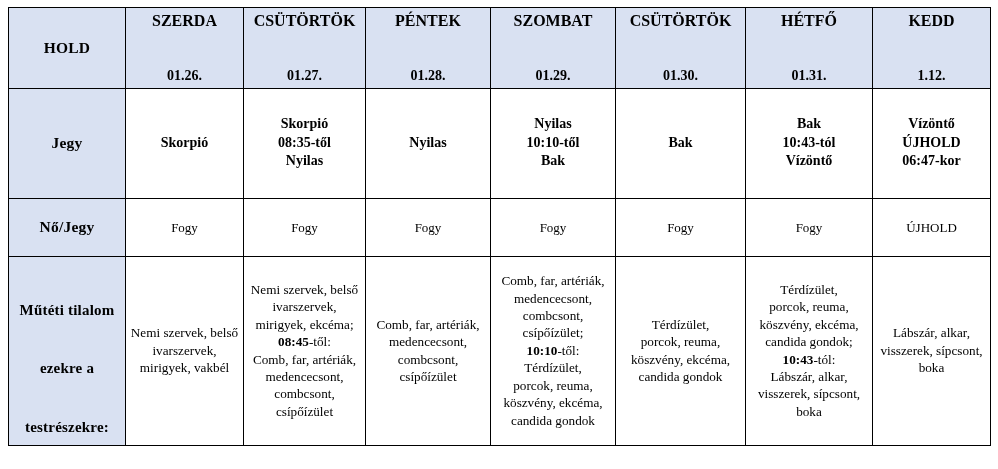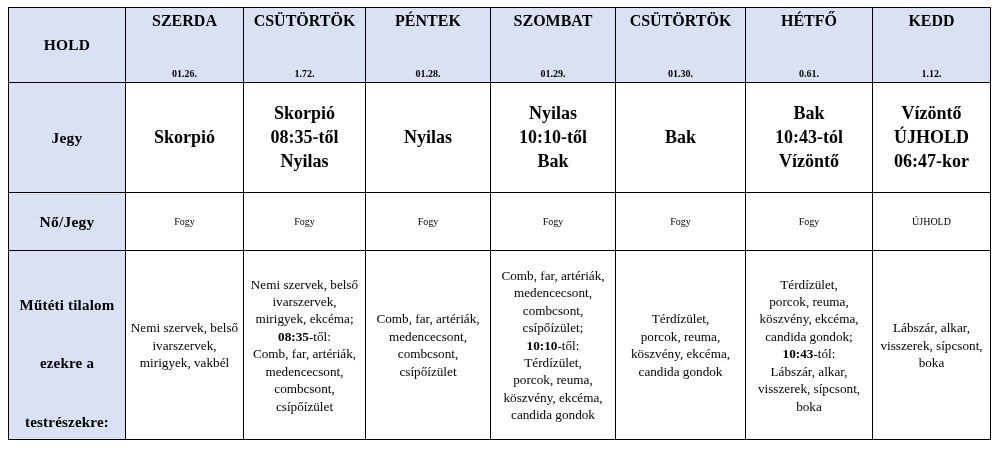--- a/index.html
+++ b/index.html
@@ -53,36 +53,36 @@
     font-weight: bold;
     font-size: 15.5px;
     letter-spacing: 0.2px;
   }
   .dayhead {
     background: #d9e1f2;
     font-weight: bold;
     font-size: 16px;
   }
   .dayhead .dayname { display: block; margin-bottom: 6px; }
-  .dayhead .daydate { display: block; font-size: 10px; margin-top: 36px; }
+  .dayhead .daydate { display: block; font-size: 14px; margin-top: 36px; }
 
   tr.row-header td { height: 64px; }
   tr.row-jegy td { height: 105px; }
   tr.row-fogy td { height: 53px; }
   tr.row-kel td  { height: 47px; }
   tr.row-mutet td { height: 184px; }
 
   .cell-jegy {
     font-weight: bold;
-    font-size: 18px;
+    font-size: 14px;
   }
   .cell-jegy .ln { display: block; }
 
   .cell-plain {
-    font-size: 10px;
+    font-size: 13px;
   }
   .cell-time {
     font-size: 13.5px;
   }
   .cell-mutet {
     font-size: 13.2px;
     line-height: 1.42;
     padding: 4px 6px;
   }
   .cell-mutet .ln { display: block; }
@@ -111,37 +111,37 @@
     </colgroup>
     <tbody>
       <tr class="row-header">
         <td class="rowhead">HOLD</td>
         <td class="dayhead">
           <span class="dayname">SZERDA</span>
           <span class="daydate">01.26.</span>
         </td>
         <td class="dayhead">
           <span class="dayname">CSÜTÖRTÖK</span>
-          <span class="daydate">1.72.</span>
+          <span class="daydate">01.27.</span>
         </td>
         <td class="dayhead">
           <span class="dayname">PÉNTEK</span>
           <span class="daydate">01.28.</span>
         </td>
         <td class="dayhead">
           <span class="dayname">SZOMBAT</span>
           <span class="daydate">01.29.</span>
         </td>
         <td class="dayhead">
           <span class="dayname">CSÜTÖRTÖK</span>
           <span class="daydate">01.30.</span>
         </td>
         <td class="dayhead">
           <span class="dayname">HÉTFŐ</span>
-          <span class="daydate">0.61.</span>
+          <span class="daydate">01.31.</span>
         </td>
         <td class="dayhead">
           <span class="dayname">KEDD</span>
           <span class="daydate">1.12.</span>
         </td>
       </tr>
 
       <tr class="row-jegy">
         <td class="rowhead">Jegy</td>
         <td class="cell-jegy">
@@ -201,21 +201,21 @@
         </td>
         <td class="cell-mutet">
             <span class="ln">Nemi szervek, belső</span>
             <span class="ln">ivarszervek,</span>
             <span class="ln">mirigyek, vakbél</span>
           </td>
         <td class="cell-mutet">
             <span class="ln">Nemi szervek, belső</span>
             <span class="ln">ivarszervek,</span>
             <span class="ln">mirigyek, ekcéma;</span>
-            <span class="ln"><b>08:35</b>-től:</span>
+            <span class="ln"><b>08:45</b>-től:</span>
             <span class="ln">Comb, far, artériák,</span>
             <span class="ln">medencecsont,</span>
             <span class="ln">combcsont,</span>
             <span class="ln">csípőízület</span>
           </td>
         <td class="cell-mutet">
             <span class="ln">Comb, far, artériák,</span>
             <span class="ln">medencecsont,</span>
             <span class="ln">combcsont,</span>
             <span class="ln">csípőízület</span>

